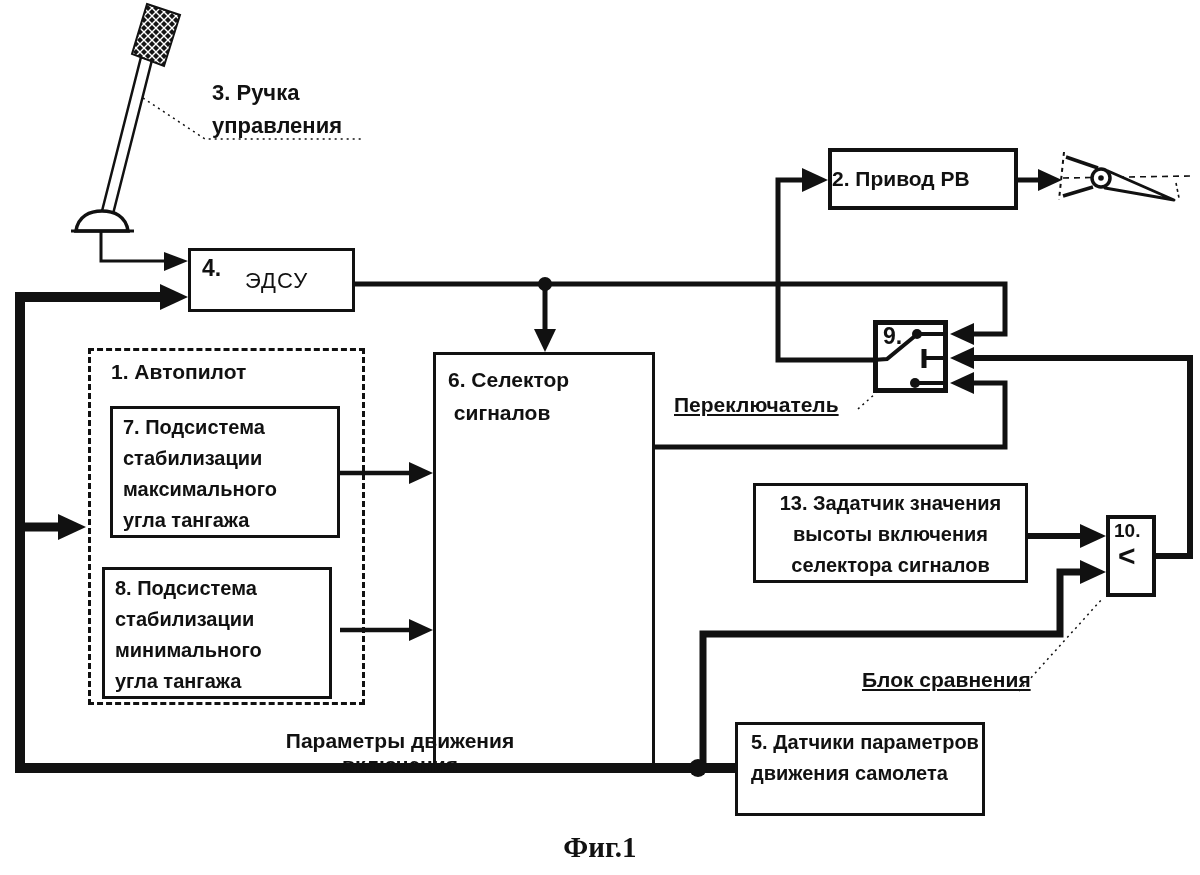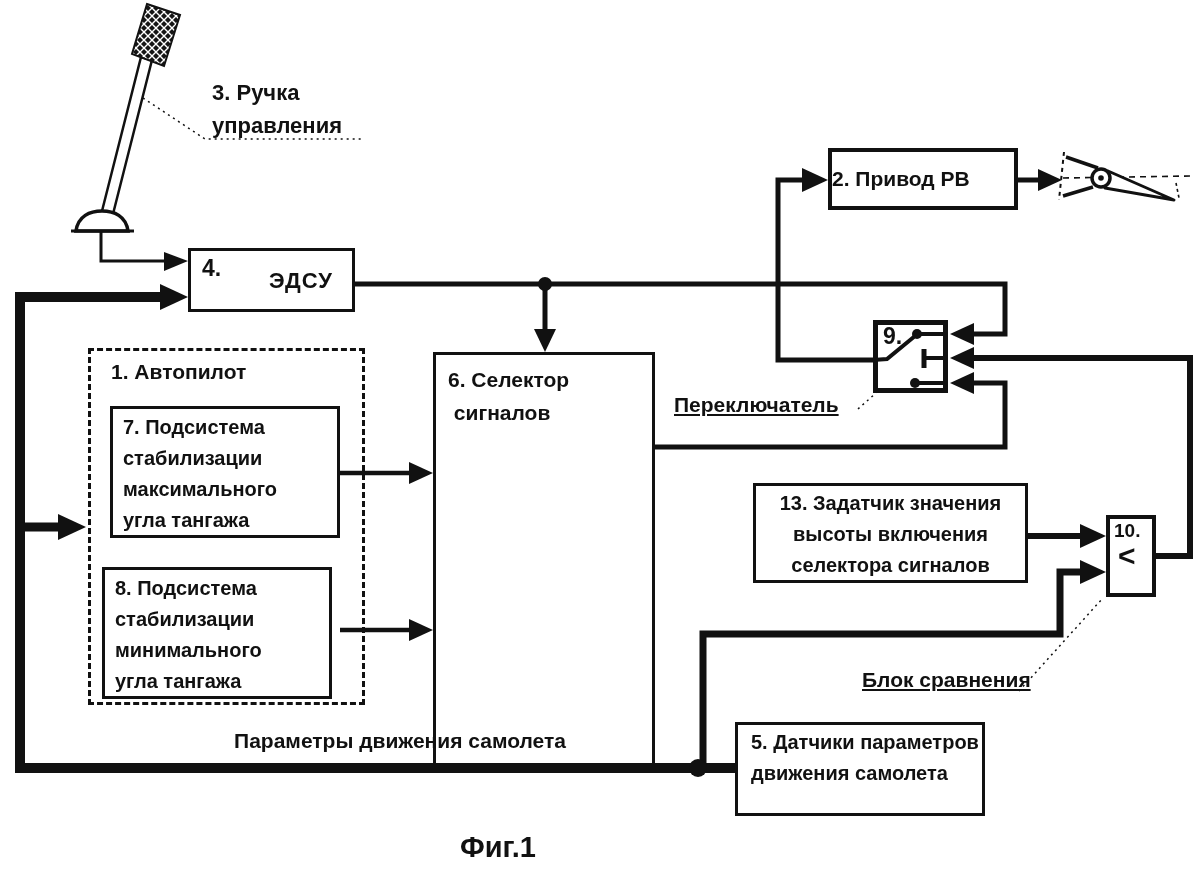--- a/index.html
+++ b/index.html
@@ -8,21 +8,21 @@
     font-family:"Liberation Sans","DejaVu Sans",sans-serif;color:#111;
     overflow:hidden;margin:0 auto;
   }
   .wires{position:absolute;left:0;top:0;z-index:0;}
   .box{position:absolute;box-sizing:border-box;border:3.5px solid #111;background:transparent;z-index:2;}
   .ml{white-space:pre-wrap;font-weight:bold;}
   .b2{left:828px;top:148px;width:190px;height:62px;border-width:4px;
       display:flex;align-items:center;font-size:21px;font-weight:bold;}
   .b4{left:188px;top:248px;width:167px;height:64px;}
   .b4 .num{position:absolute;left:11px;top:4px;font-size:23px;font-weight:bold;}
-  .b4 .ttl{position:absolute;left:54px;top:17px;font-size:22px;font-weight:bold;letter-spacing:1px;margin-left:24px;}
+  .b4 .ttl{position:absolute;left:54px;top:17px;font-size:22px;font-weight:normal;letter-spacing:1px;}
   .b1{left:88px;top:348px;width:277px;height:357px;border:3px dashed #111;}
   .b1 .cap{position:absolute;left:20px;top:9px;font-size:21px;font-weight:bold;}
   .b7{left:110px;top:406px;width:230px;height:132px;}
   .b8{left:102px;top:567px;width:230px;height:132px;}
   .b7 .ml,.b8 .ml{padding:3px 16px 0 10px;font-size:20px;line-height:31px;}
   .b6{left:433px;top:352px;width:222px;height:418px;}
   .b6 .ml{padding:8px 0 0 12px;font-size:21px;line-height:33px;}
   .b9{left:873px;top:320px;width:75px;height:73px;border-width:5px;}
   .b9 .cap{position:absolute;left:5px;top:-2px;font-size:23px;font-weight:bold;}
   .b11{left:753px;top:483px;width:275px;height:100px;}
@@ -31,22 +31,22 @@
   .b5 .ml{padding:2px 0 0 13px;font-size:20px;line-height:31px;}
   .b10{left:1106px;top:515px;width:50px;height:82px;border-width:4px;}
   .b10 .num{position:absolute;left:4px;top:1px;font-size:19px;font-weight:bold;}
   .b10 .sym{position:absolute;left:8px;top:20px;font-size:30px;font-weight:bold;}
   .flabel{position:absolute;z-index:2;font-weight:bold;}
   .l-stick{left:212px;top:76px;font-size:22px;line-height:33px;}
   .l-switch{left:674px;top:393px;font-size:21px;text-decoration:underline;}
   .l-comp{left:862px;top:668px;font-size:21px;text-decoration:underline;}
   .l-alt{left:795px;top:600px;font-size:21px;}
   .l-params{left:225px;top:729px;width:350px;text-align:center;font-size:21px;}
-  .l-fig{left:460px;top:831px;width:240px;font-size:29px;font-weight:bold;
-         font-family:Liberation Sans, sans-serif;}
+  .l-fig{left:480px;top:831px;width:240px;text-align:center;font-size:29px;font-weight:bold;
+         font-family:Liberation Serif, serif;}
 </style>
 </head>
 <body>
 
 <div class="canvas">
 
   <svg class="wires" width="1200" height="875" viewBox="0 0 1200 875">
     <defs>
       <pattern id="hatch" width="8" height="8" patternUnits="userSpaceOnUse">
         <rect width="8" height="8" fill="#151515"></rect>
@@ -179,16 +179,16 @@
 
   <div class="box b5">
     <div class="ml">5. Датчики параметров
 движения самолета</div>
   </div>
 
   <div class="flabel l-stick ml">3. Ручка
 управления</div>
   <div class="flabel l-switch">Переключатель</div>
   <div class="flabel l-comp">Блок сравнения</div>
-  <div class="flabel l-params">Параметры движения самолета</div>
+  <div class="flabel l-params">Параметры движения включения</div>
   <div class="flabel l-fig">Фиг.1</div>
 
 </div>
 
 </body></html>

